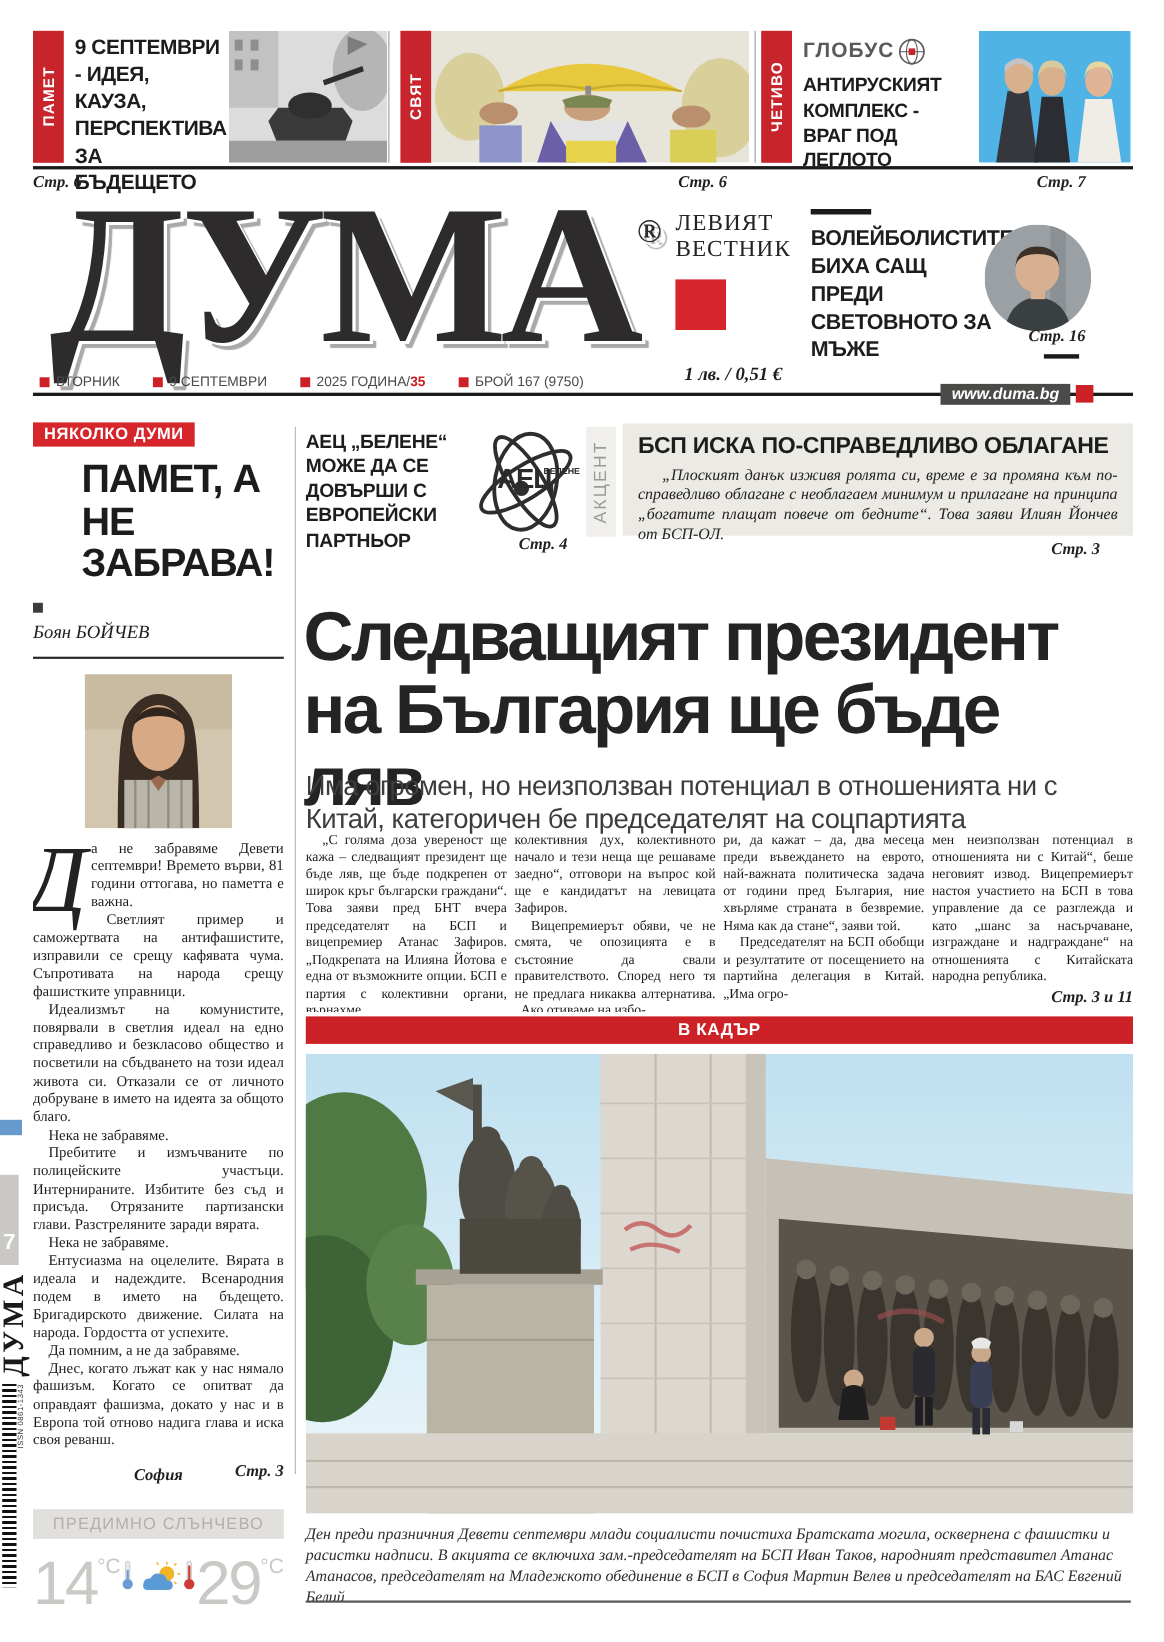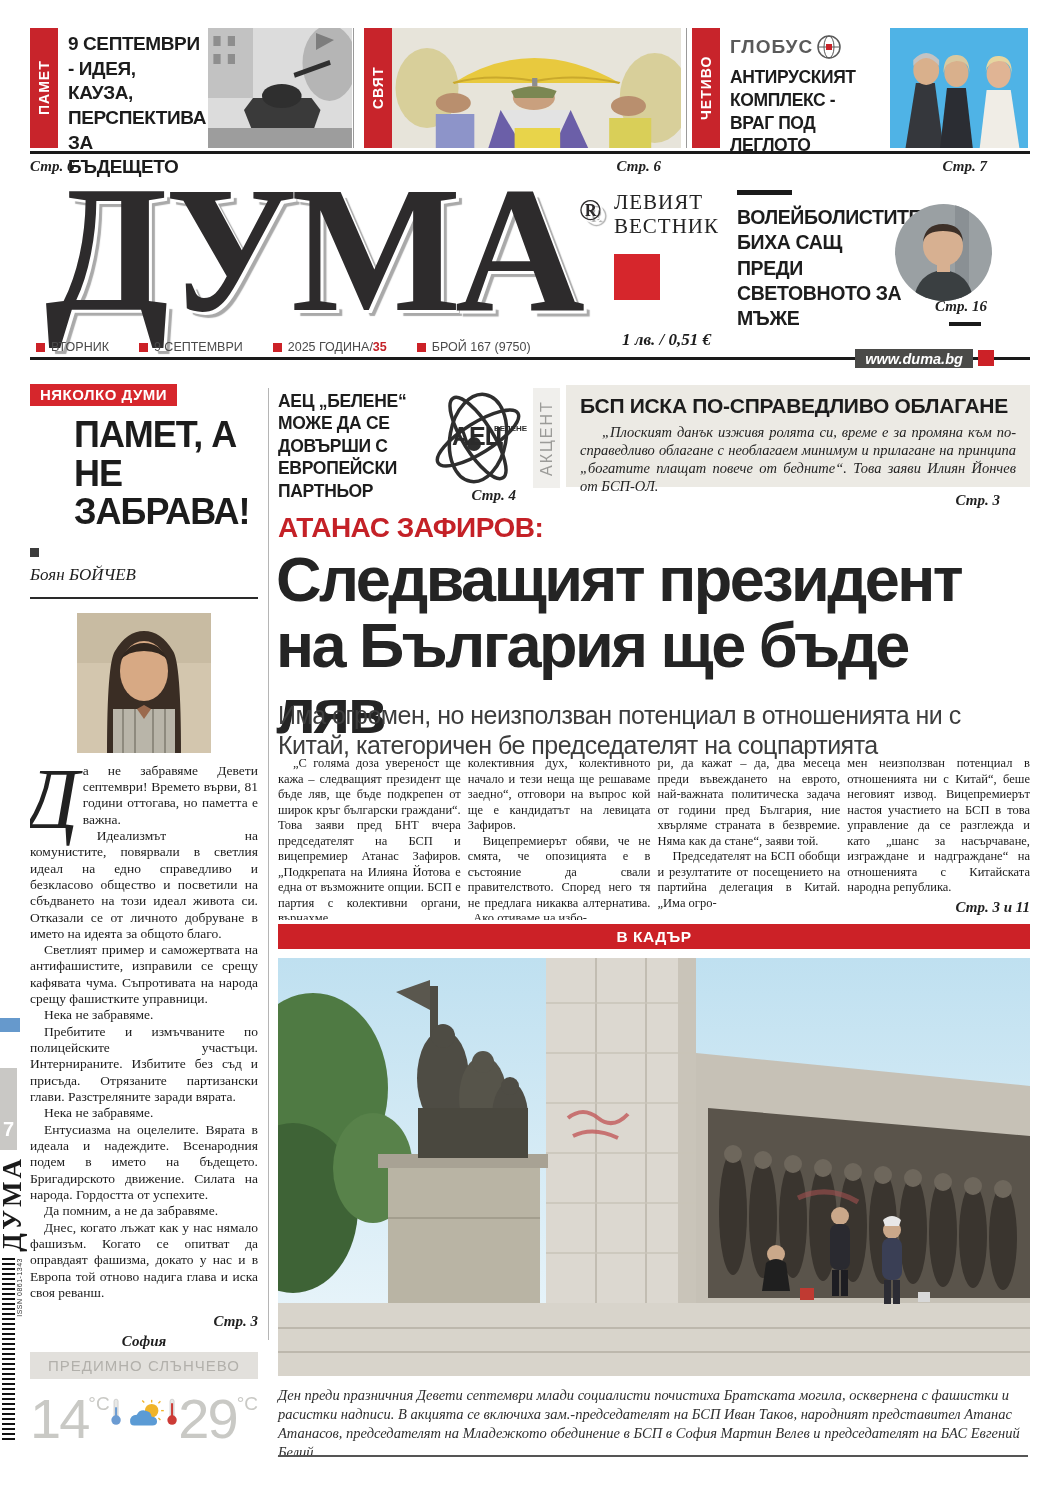--- a/index.html
+++ b/index.html
@@ -61,21 +61,21 @@
   .op-text{margin-top:10px;font-family:"Liberation Serif",serif;font-size:13.5px;line-height:1.21;
         text-align:justify;color:#1b1b1b;max-height:560px;overflow:hidden;}
   .op-text p{margin:0;text-indent:14px;}
   .op-text p.first{text-indent:0;}
   .dropcap{float:left;font-family:"Liberation Serif",serif;font-style:italic;font-size:86px;
         line-height:.72;margin:6px 4px 0 -6px;color:#222;}
   .op-page{text-align:right;margin-top:12px;}
   
   .weather{position:absolute;left:30px;top:1333px;width:228px;}
   .w-city{text-align:center;font-family:"Liberation Serif",serif;font-weight:bold;font-style:italic;font-size:15px;}
-  .w-bar{margin-top:2px;background:#e2e0dc;color:#b2b0ab;text-align:center;font-size:15px;
+  .w-bar{margin-top:22px;background:#e2e0dc;color:#b2b0ab;text-align:center;font-size:15px;
         letter-spacing:1px;padding:5px 0;}
   .w-row{display:flex;justify-content:space-between;margin-top:12px;}
   .w-temp{font-size:56px;color:#c9c9c5;line-height:1;letter-spacing:-2px;}
   .w-deg{font-size:19px;color:#c9c9c5;vertical-align:28px;letter-spacing:0;}
   
   .edge-blue{position:absolute;left:0;top:1018px;width:20px;height:14px;background:#6699cc;}
   .edge-gray{position:absolute;left:0;top:1068px;width:17px;height:82px;background:#c9c8c5;}
   .edge-seven{position:absolute;left:0;top:1118px;width:17px;color:#fff;font-weight:bold;
         font-size:20px;text-align:center;}
   .edge-duma{position:absolute;left:-3px;top:1156px;writing-mode:vertical-rl;transform:rotate(180deg);
@@ -280,22 +280,22 @@
       <path d="M43 48 Q50 30 67 30 Q84 30 91 48 Q84 38 67 38 Q50 38 43 48 Z" fill="#31261e"></path>
       <rect x="36" y="96" width="62" height="44" fill="#b9b5a9"></rect>
       <line x1="46" y1="96" x2="46" y2="140" stroke="#8e8a7e" stroke-width="2"></line>
       <line x1="58" y1="96" x2="58" y2="140" stroke="#8e8a7e" stroke-width="2"></line>
       <line x1="76" y1="96" x2="76" y2="140" stroke="#8e8a7e" stroke-width="2"></line>
       <line x1="88" y1="96" x2="88" y2="140" stroke="#8e8a7e" stroke-width="2"></line>
       <polygon points="60,96 67,106 74,96 67,92" fill="#9b6a4e"></polygon>
     </svg>
     <div class="op-text">
       <p class="first"><span class="dropcap">Д</span><span>а не забравяме Девети септември! Времето върви, 81 години оттогава, но паметта е важна.</span></p>
+      <p>Светлият пример и саможертвата на антифашистите, изправили се срещу кафявата чума. Съпротивата на народа срещу фашистките управници.</p>
       <p>Идеализмът на комунистите, повярвали в светлия идеал на едно справедливо и безкласово общество и посветили на сбъдването на този идеал живота си. Отказали се от личното добруване в името на идеята за общото благо.</p>
-      <p>Светлият пример и саможертвата на антифашистите, изправили се срещу кафявата чума. Съпротивата на народа срещу фашистките управници.</p>
       <p>Нека не забравяме.</p>
       <p>Пребитите и измъчваните по полицейските участъци. Интернираните. Избитите без съд и присъда. Отрязаните партизански глави. Разстреляните заради вярата.</p>
       <p>Нека не забравяме.</p>
       <p>Ентусиазма на оцелелите. Вярата в идеала и надеждите. Всенародния подем в името на бъдещето. Бригадирското движение. Силата на народа. Гордостта от успехите.</p>
       <p>Да помним, а не да забравяме.</p>
       <p>Днес, когато лъжат как у нас нямало фашизъм. Когато се опитват да оправдаят фашизма, докато у нас и в Европа той отново надига глава и иска своя реванш.</p>
 
     </div>
     <div class="op-page pageref">Стр. 3</div>
   </div>
@@ -348,21 +348,20 @@
   </div>
 
   <div class="akzent">АКЦЕНТ</div>
 
   <div class="bsp-box">
     <div class="bsp-title">БСП ИСКА ПО-СПРАВЕДЛИВО ОБЛАГАНЕ</div>
     <div class="bsp-text">„Плоският данък изживя ролята си, време е за промяна към по-справедливо облагане с необлагаем минимум и прилагане на принципа „богатите плащат повече от бедните“. Това заяви Илиян Йончев от БСП-ОЛ.</div>
   </div>
   <div class="bsp-page pageref">Стр. 3</div>
 
-  <div class="kicker-main">АТАНАС ЗАФИРОВ:</div>
   <div class="headline">
     <div>Следващият президент</div>
     <div>на България ще бъде ляв</div>
   </div>
   <div class="subhead">Има огромен, но неизползван потенциал в отношенията ни с Китай, категоричен бе председателят на соцпартията</div>
 
   <div class="cols">
     <div class="col">
       <p class="ind">„С голяма доза увереност ще кажа – следващият президент ще бъде ляв, ще бъде подкрепен от широк кръг български граждани“. Това заяви пред БНТ вчера председателят на БСП и вицепремиер Атанас Зафиров. „Подкрепата на Илияна Йотова е една от възможните опции. БСП е партия с колективни органи, върнахме</p>
     </div>

